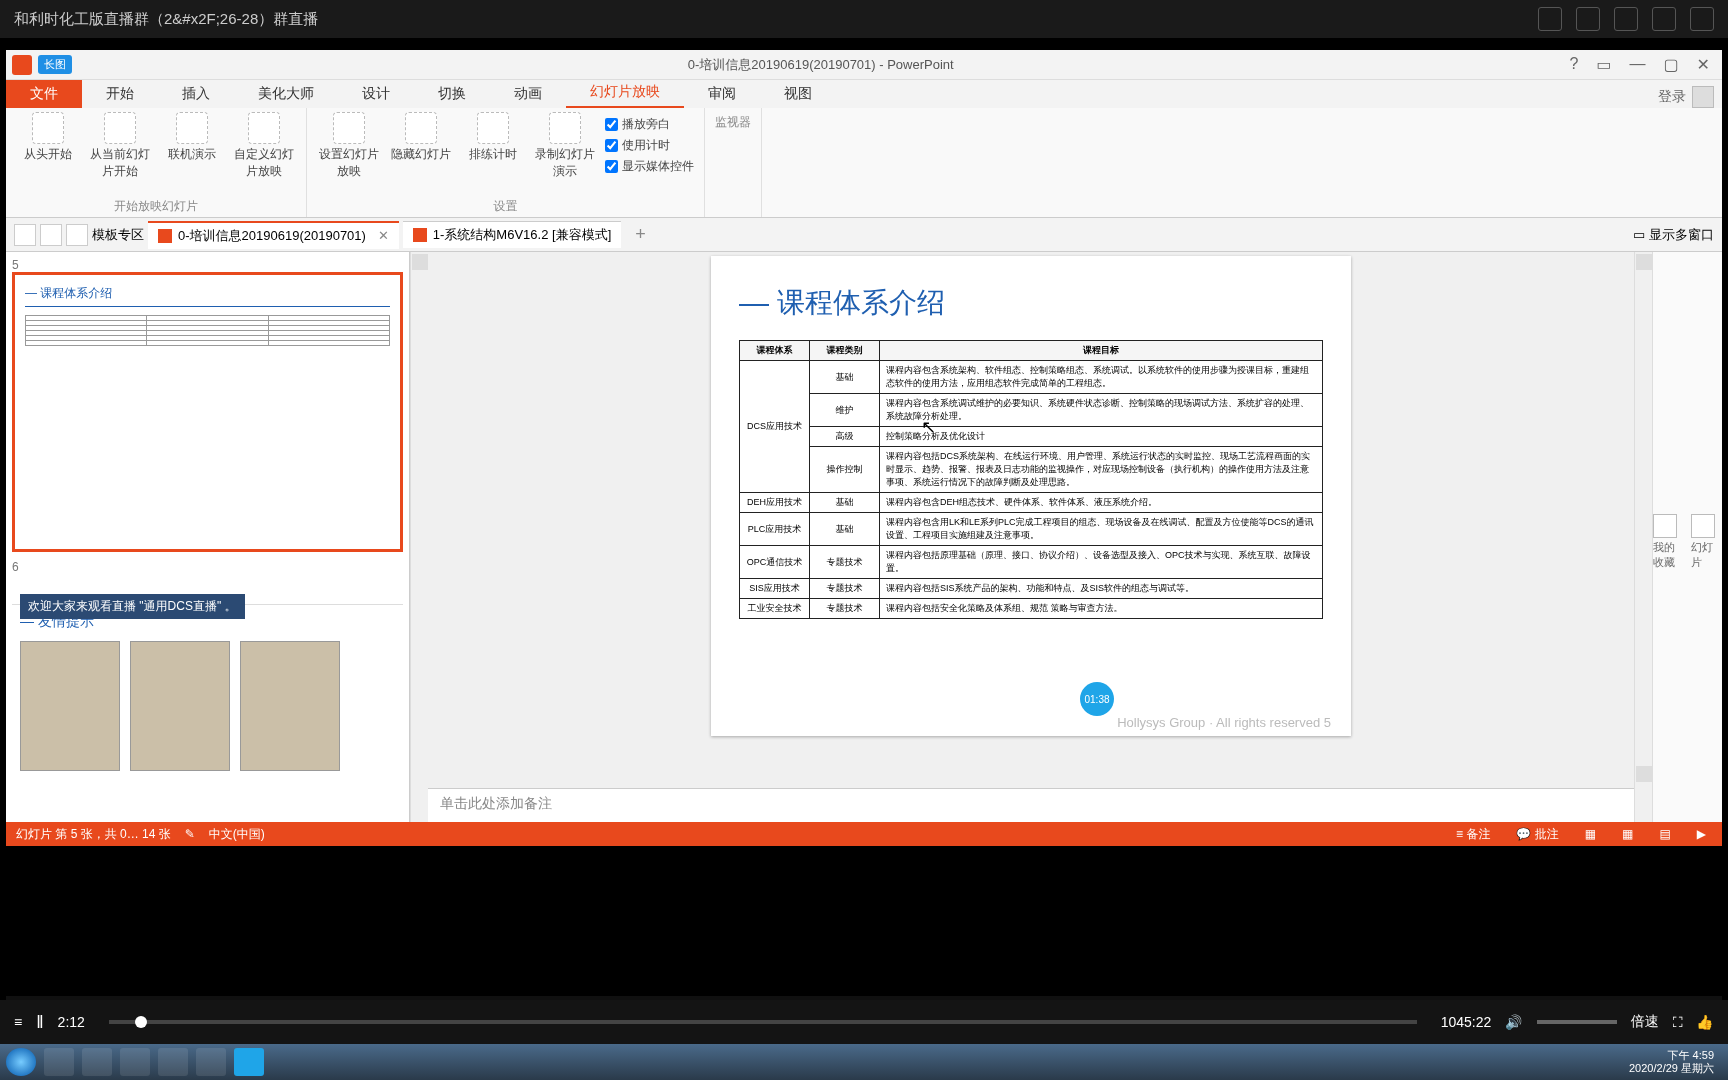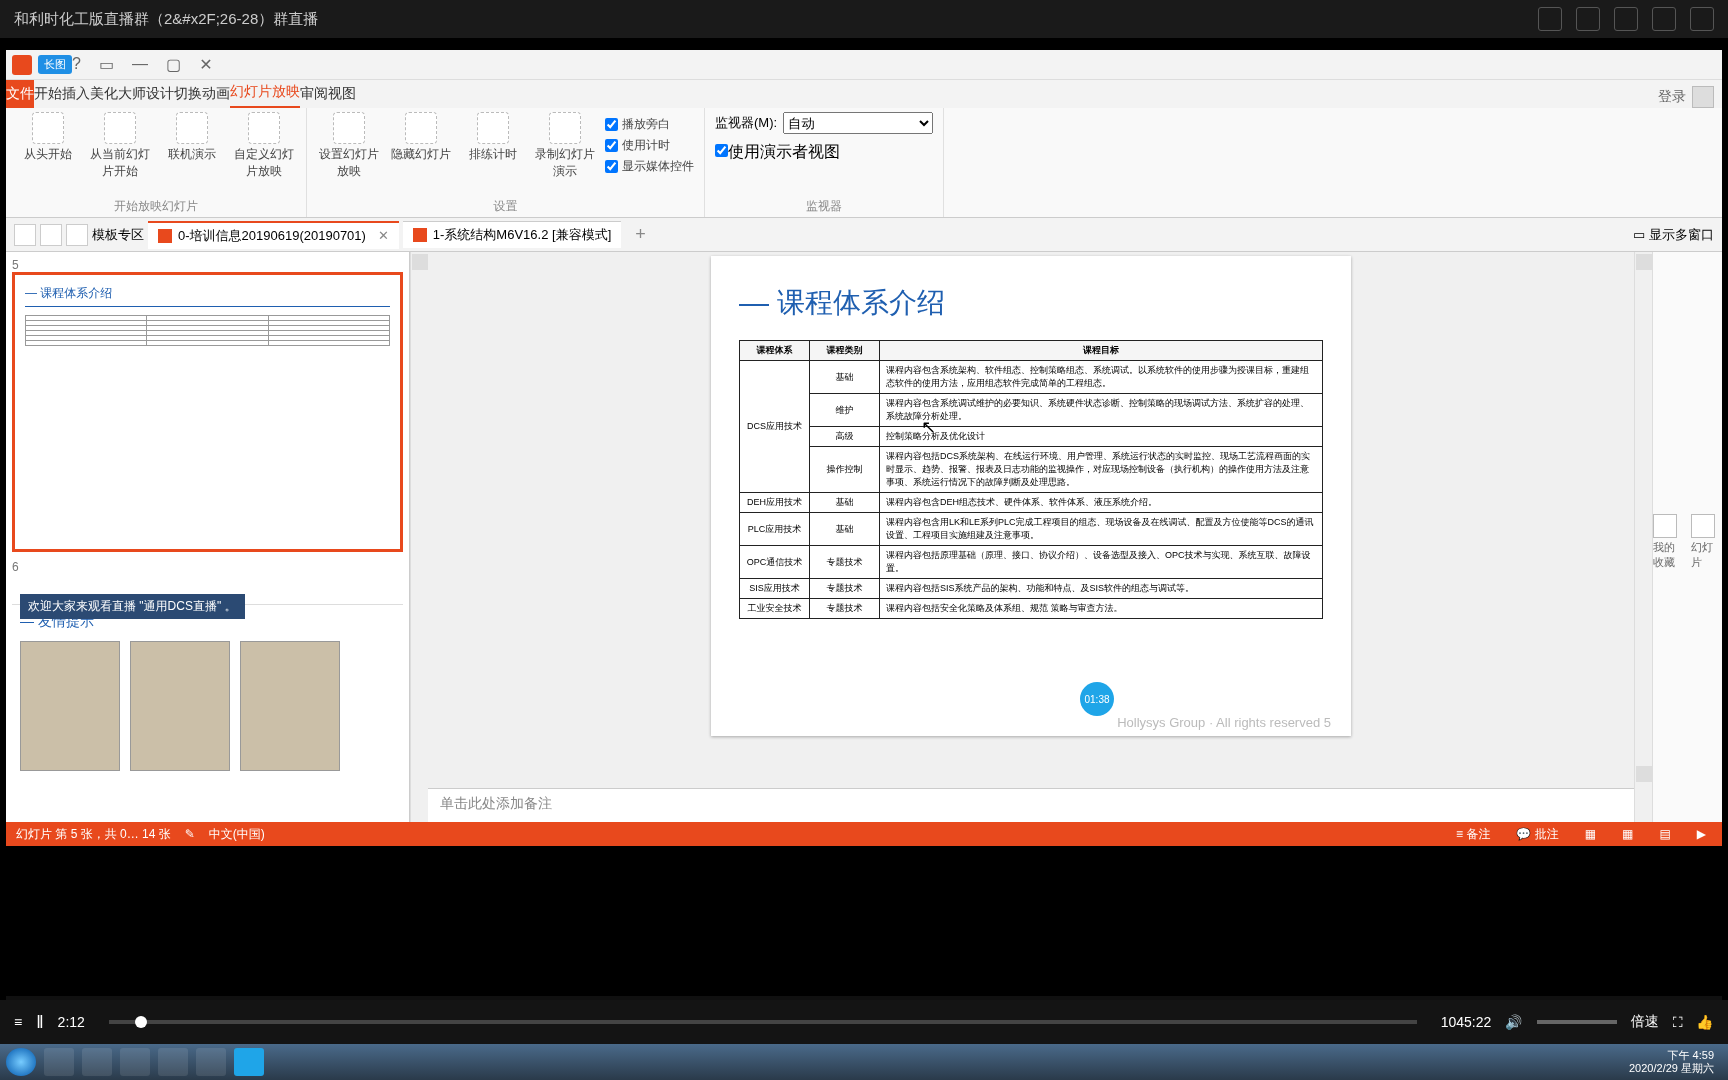--- a/index.html
+++ b/index.html
@@ -17,21 +17,21 @@
 
 .ppt { position:absolute; left:0; top:0; right:0; height:796px; background:#fff; display:flex; flex-direction:column;border-radius:17px; }
 .ppt-title { height:30px; background:#f3f3f3; display:flex; align-items:center; font-size:13px; color:#555; border-bottom:1px solid #ddd; }
 .ppt-title .left { display:flex; align-items:center; gap:6px; padding-left:6px; }
 .ppt-title .logo { width:20px; height:20px; background:#e8491d; border-radius:3px; }
 .badge { background:#1f8fe5; color:#fff; font-size:11px; padding:2px 6px; border-radius:3px; }
 .ppt-title .center { flex:1; text-align:center; }
 .ppt-title .right { display:flex; gap:18px; padding-right:12px; font-size:16px; color:#666; }
 
 .ribbon-tabs { height:28px; display:flex; align-items:flex-end; background:#f3f3f3; font-size:14px; }
-.ribbon-tabs .tab { padding:5px 0; color:#333; cursor:pointer; }
+.ribbon-tabs .tab { padding:5px 24px; color:#333; cursor:pointer; }
 .ribbon-tabs .tab.file { background:#e8491d; color:#fff; }
 .ribbon-tabs .tab.active { color:#e8491d; border-bottom:2px solid #e8491d;margin-top:48px; }
 .ribbon-tabs .signin { margin-left:auto; padding-right:8px; color:#666; display:flex; align-items:center; gap:6px; }
 .avatar { width:22px; height:22px; background:#ddd; border:1px solid #bbb; }
 
 .ribbon { height:110px; background:#f9f9f9; border-bottom:1px solid #ccc; display:flex; }
 .ribbon-group { border-right:1px solid #e0e0e0; padding:4px 10px 2px; display:flex; flex-direction:column; }
 .ribbon-group .controls { flex:1; display:flex; gap:8px; align-items:flex-start; }
 .ribbon-btn { display:flex; flex-direction:column; align-items:center; gap:2px; font-size:12px; color:#444; width:64px; text-align:center; }
 .ribbon-btn .ico { width:32px; height:32px; border:1px dashed #bbb; border-radius:4px; background:#fff; }
@@ -125,20 +125,21 @@
 
 <div class="share">
 
   <div class="ppt">
 
     <div class="ppt-title">
       <div class="left">
         <span class="logo"></span>
         <span class="badge">长图</span>
       </div>
+      <span class="center">0-培训信息20190619(20190701) - PowerPoint</span>
       <div class="right">
         <span>?</span>
         <span>▭</span>
         <span>—</span>
         <span>▢</span>
         <span>✕</span>
       </div>
     </div>
 
     <div class="ribbon-tabs">
@@ -209,27 +210,20 @@
               </label>
             <label>
                 <input type="checkbox" checked="" style="">
                 <span>显示媒体控件</span>
               </label>
           </div>
         </div>
         <div class="label">设置</div>
       </div>
       <div class="ribbon-group">
-        <div class="controls" style="flex-direction:column;gap:8px;">
-          <div class="mon">
-            <span>监视器(M):</span>
-            <select><option>自动</option></select>
-          </div>
-          <label><input type="checkbox" checked="" style=""><span>使用演示者视图</span></label>
-        </div>
         <div class="label">监视器</div>
       </div>
     </div>
 
     <div class="doc-tabs">
       <span class="butn"></span>
       <span class="butn"></span>
       <span class="butn"></span>
       <span>模板专区</span>
       <div class="doctab active">

